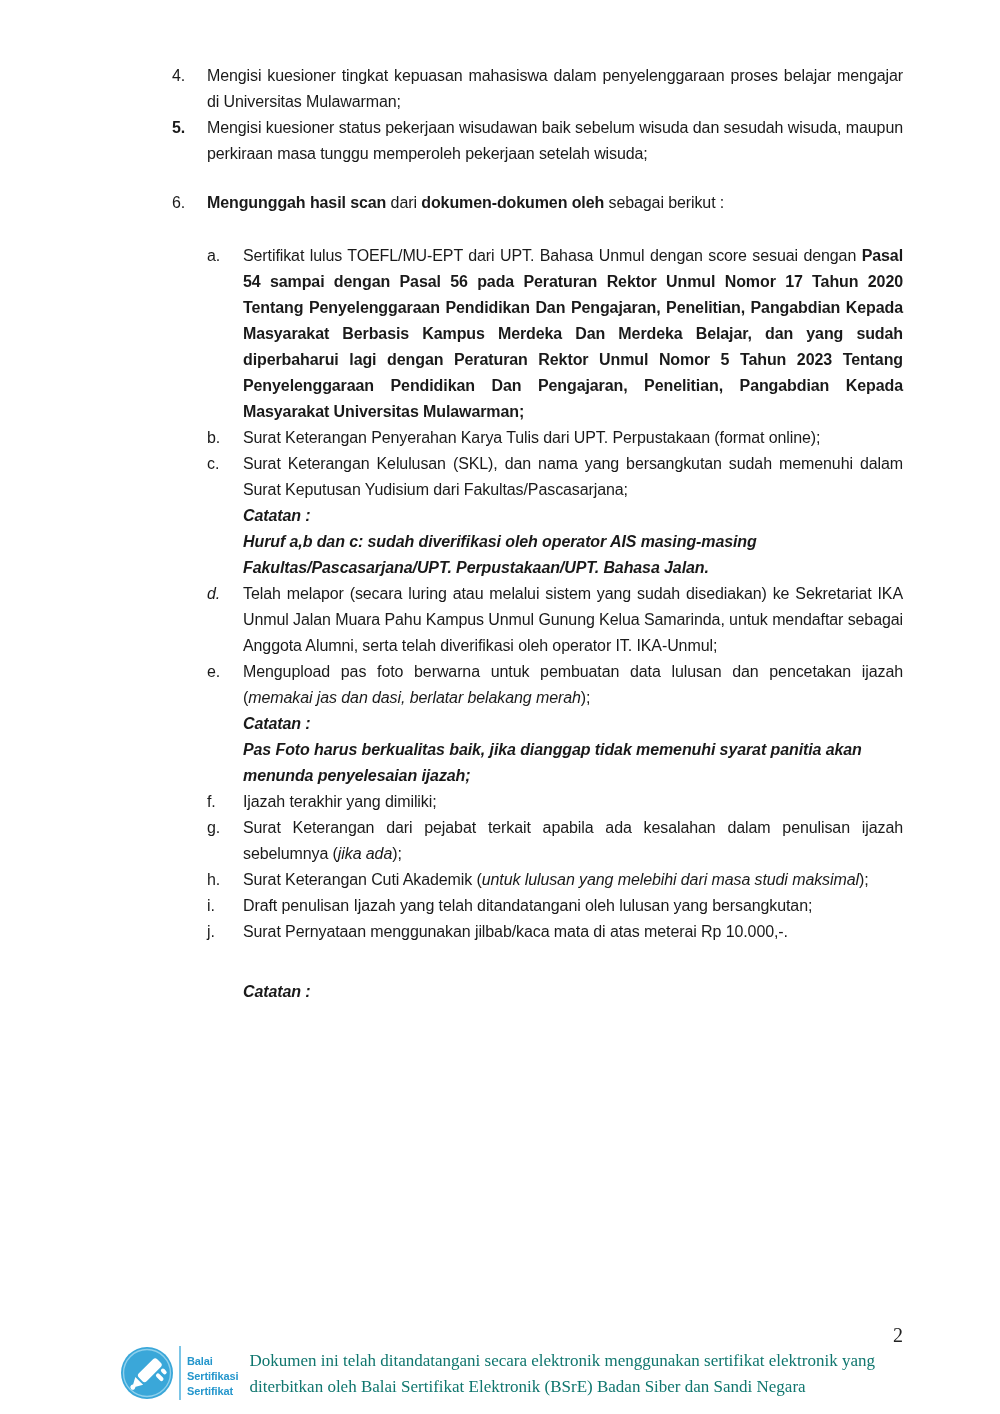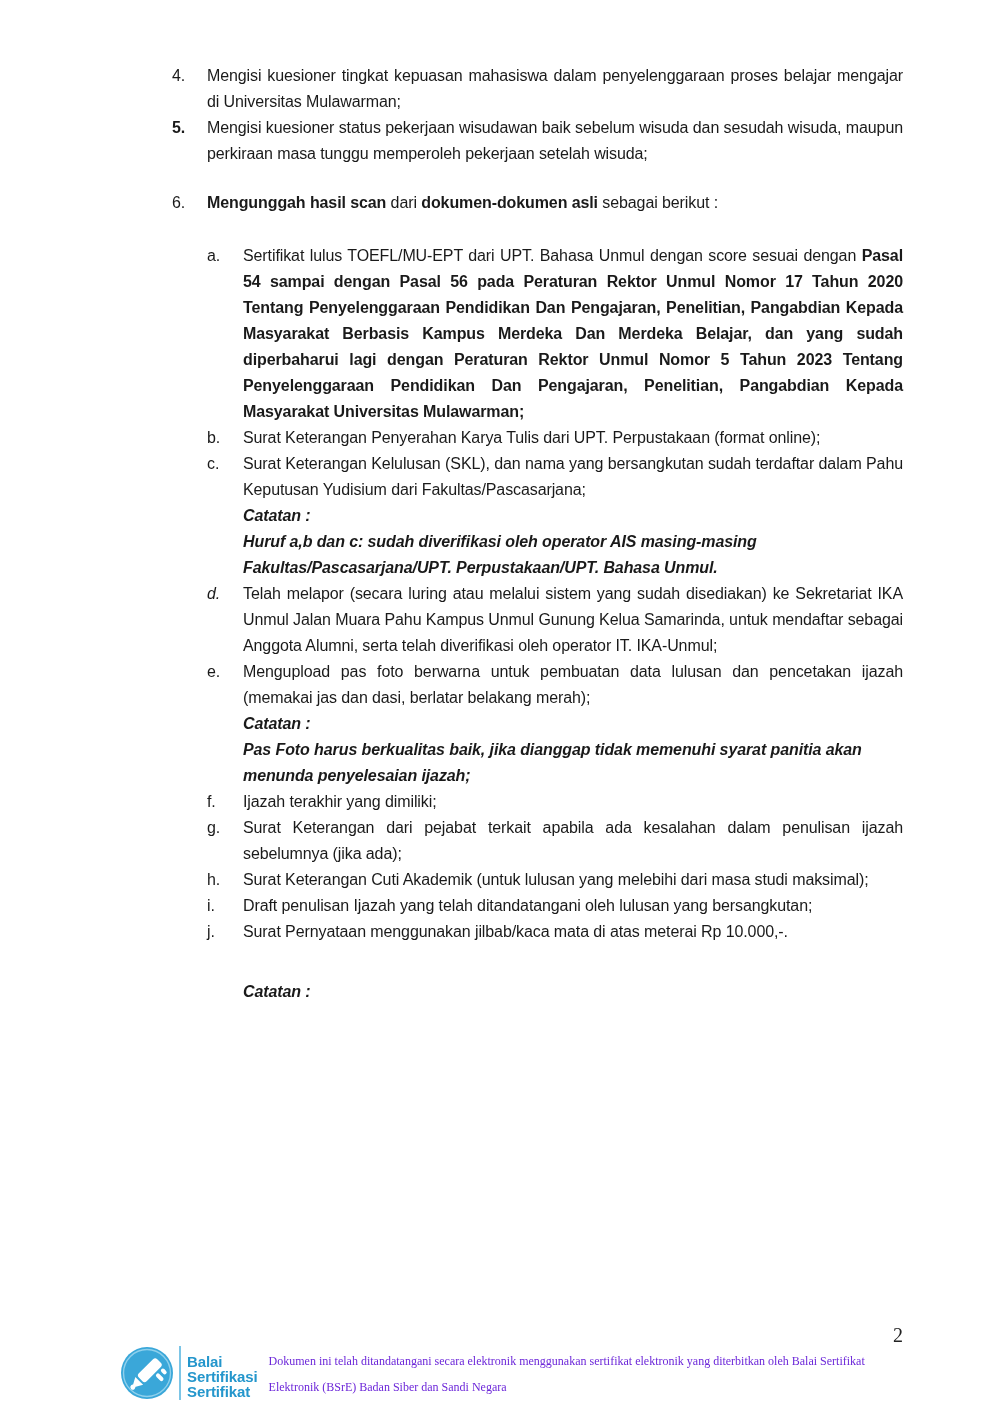--- a/index.html
+++ b/index.html
@@ -23,21 +23,21 @@
   .li-row .marker{flex:0 0 35px;}
   .li-row .content{flex:1 1 auto; text-align:justify;}
   .marker.m-bold{font-weight:bold;}
   .marker.m-italic{font-style:italic;}
   .sub-list{margin-left:35px;}
   .sub-list .li-row .marker{flex:0 0 36px;}
   .gap-sm{margin-top:23px;}
   .gap-md{margin-top:27px;}
   .rn{font-weight:normal;font-style:normal;}
   .rb{font-weight:bold;}
-  .ri{}
+  .ri{font-style:italic;}
   .note-line{
     font-weight:bold;font-style:italic;
     text-align:left;
   }
   .closing-note{
     margin-top:34px;
     margin-left:71px;
     font-weight:bold;font-style:italic;
     text-align:left;
   }
@@ -57,31 +57,31 @@
   .bsre-logo{display:flex; align-items:center;}
   .bsre-badge{width:54px;height:54px;display:block;}
   .bsre-sep{
     width:2px; height:54px;
     background:#7cc5e6;
     margin-left:5px; margin-right:6px;
   }
   .bsre-text{
     color:#2496cc;
     font-weight:bold;
-    font-size:15px;
+    font-size:11px;
     line-height:15px;
     padding-top:6px;
   }
   .footer-cert{
     margin-left:11px;
     padding-top:2px;
     font-family:"Liberation Serif", serif;
-    font-size:12px;
+    font-size:17px;
     line-height:26px;
-    color:#6d28d9;
+    color:#0f766e;
     max-width:628px;
     letter-spacing:0;
   }
 </style>
 </head>
 <body>
 
 <div class="page">
 
   <div class="doc">
@@ -89,35 +89,35 @@
         <div class="li-row">
           <div class="marker">4.</div>
           <div class="content"><span class="rn">Mengisi kuesioner tingkat kepuasan mahasiswa dalam penyelenggaraan proses belajar mengajar di Universitas Mulawarman;</span></div>
         </div>
         <div class="li-row">
           <div class="marker m-bold">5.</div>
           <div class="content"><span class="rn">Mengisi kuesioner status pekerjaan wisudawan baik sebelum wisuda dan sesudah wisuda, maupun perkiraan masa tunggu memperoleh pekerjaan setelah wisuda;</span></div>
         </div>
         <div class="li-row gap-sm">
           <div class="marker">6.</div>
-          <div class="content"><span class="rb">Mengunggah hasil scan</span><span class="rn"> dari </span><span class="rb">dokumen-dokumen asli</span><span class="rn"> sebagai berikut :</span></div>
+          <div class="content"><span class="rb">Mengunggah hasil scan</span><span class="rn"> dari </span><span class="rb">dokumen-dokumen oleh</span><span class="rn"> sebagai berikut :</span></div>
         </div>
       </div>
     <div id="sub-list" class="sub-list">
         <div class="li-row gap-md">
           <div class="marker">a.</div>
           <div class="content"><span class="rn">Sertifikat lulus TOEFL/MU-EPT dari UPT. Bahasa Unmul dengan score sesuai dengan </span><span class="rb">Pasal 54 sampai dengan Pasal 56  pada Peraturan Rektor Unmul Nomor 17 Tahun 2020 Tentang Penyelenggaraan Pendidikan Dan Pengajaran, Penelitian, Pangabdian Kepada Masyarakat Berbasis Kampus Merdeka Dan Merdeka Belajar, dan yang sudah diperbaharui lagi dengan Peraturan Rektor Unmul Nomor 5 Tahun 2023 Tentang Penyelenggaraan Pendidikan Dan Pengajaran, Penelitian, Pangabdian Kepada Masyarakat Universitas Mulawarman;</span></div>
         </div>
         <div class="li-row">
           <div class="marker">b.</div>
           <div class="content"><span class="rn">Surat Keterangan Penyerahan Karya Tulis dari UPT. Perpustakaan  (format online);</span></div>
         </div>
         <div class="li-row">
           <div class="marker">c.</div>
-          <div class="content"><span class="rn">Surat Keterangan Kelulusan (SKL), dan nama yang bersangkutan sudah terdaftar dalam Pahu Keputusan Yudisium dari Fakultas/Pascasarjana;</span><div class="note-line">Catatan :</div><div class="note-line">Huruf  a,b dan c: sudah diverifikasi oleh operator AIS  masing-masing Fakultas/Pascasarjana/UPT. Perpustakaan/UPT. Bahasa Unmul.</div></div>
+          <div class="content"><span class="rn">Surat Keterangan Kelulusan (SKL), dan nama yang bersangkutan sudah memenuhi dalam Surat Keputusan Yudisium dari Fakultas/Pascasarjana;</span><div class="note-line">Catatan :</div><div class="note-line">Huruf  a,b dan c: sudah diverifikasi oleh operator AIS  masing-masing Fakultas/Pascasarjana/UPT. Perpustakaan/UPT. Bahasa Jalan.</div></div>
         </div>
         <div class="li-row">
           <div class="marker m-italic">d.</div>
           <div class="content"><span class="rn">Telah melapor (secara luring atau melalui sistem yang sudah disediakan) ke Sekretariat IKA Unmul Jalan Muara Pahu Kampus Unmul Gunung Kelua Samarinda, untuk mendaftar sebagai Anggota Alumni, serta telah diverifikasi oleh operator IT. IKA-Unmul;</span></div>
         </div>
         <div class="li-row">
           <div class="marker">e.</div>
           <div class="content"><span class="rn">Mengupload pas foto berwarna untuk pembuatan data lulusan dan pencetakan ijazah (</span><span class="ri">memakai jas dan dasi, berlatar belakang merah</span><span class="rn">);</span><div class="note-line">Catatan :</div><div class="note-line">Pas Foto harus berkualitas baik, jika dianggap tidak memenuhi syarat panitia akan menunda penyelesaian ijazah;</div></div>
         </div>
         <div class="li-row">

